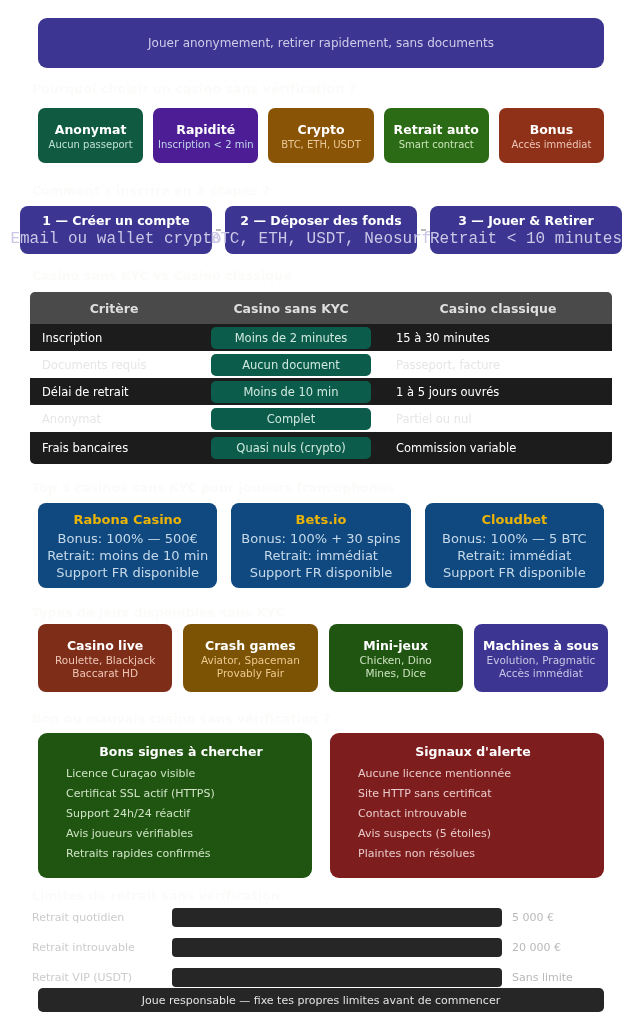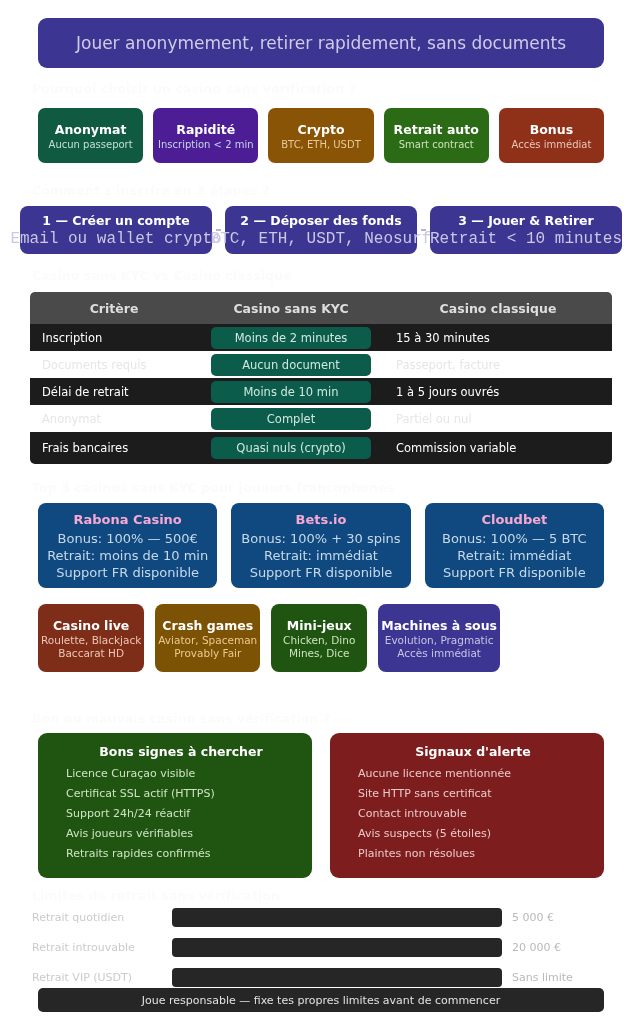--- a/index.html
+++ b/index.html
@@ -43,21 +43,21 @@
     gap: 3px;
   }
   .hero-title {
     color: #ffffff;
     font-size: 14.5px;
     font-weight: 700;
     letter-spacing: 0.1px;
   }
   .hero-sub {
     color: #cfcbe8;
-    font-size: 17px;
+    font-size: 12px;
   }
 
   
   .pills {
     position: absolute;
     left: 38px; top: 108px;
     width: 566px; height: 55px;
     display: flex;
     gap: 10px;
   }
@@ -142,28 +142,28 @@
     flex: 1;
     background: #10497f;
     border-radius: 8px;
     display: flex;
     flex-direction: column;
     align-items: center;
     justify-content: center;
     gap: 2px;
     padding: 4px;
   }
-  .casino-name { color: #f9a8d4; font-size: 13px; font-weight: 700; margin-bottom: 2px; white-space: nowrap; }
+  .casino-name { color: #eab308; font-size: 13px; font-weight: 700; margin-bottom: 2px; white-space: nowrap; }
   .casino-line { color: #c5d9ea; font-size: 13px; white-space: nowrap; }
 
   
   .games {
     position: absolute;
-    left: 38px; top: 604px;
-    width: 462px; height: 68px;
+    left: 38px; top: 624px;
+    width: 570px; height: 68px;
     display: flex;
     gap: 11px;
   }
   .game-card {
     flex: 1;
     border-radius: 8px;
     display: flex;
     flex-direction: column;
     align-items: center;
     justify-content: center;

